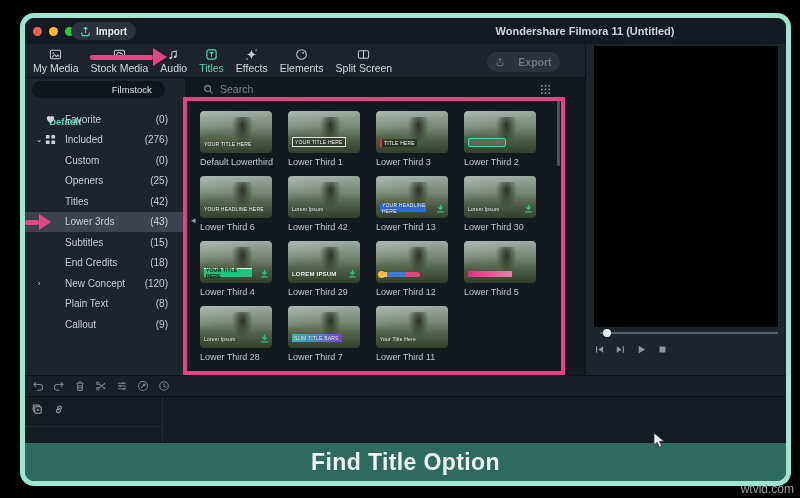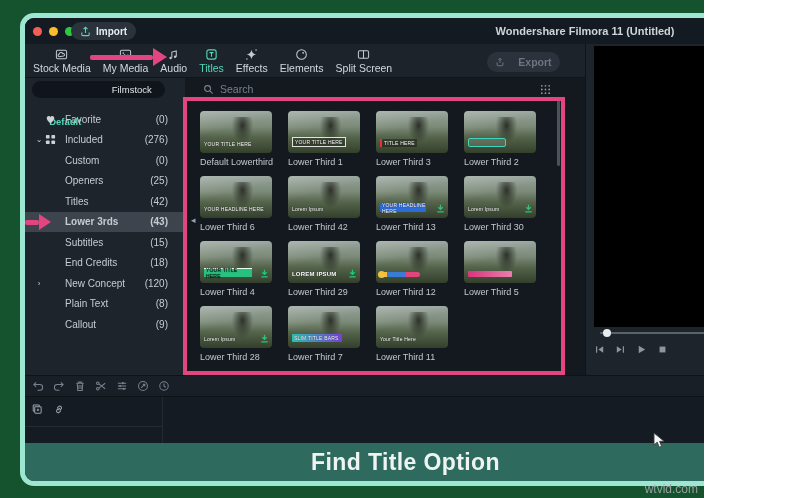--- a/index.html
+++ b/index.html
@@ -1,16 +1,16 @@
 <!DOCTYPE html>
 <html><head>
 <meta charset="utf-8">
 <style>
   html,body{margin:0;padding:0;}
-  .stage{position:relative;width:704px;height:498px;background:#14532d;font-family:"Liberation Sans",sans-serif;overflow:hidden;}
+  .stage{position:relative;width:800px;height:498px;background:#000000;font-family:"Liberation Sans",sans-serif;overflow:hidden;}
   .window{position:absolute;left:20px;top:13px;width:771px;height:473px;box-sizing:border-box;
           border:5px solid #9de6d2;border-radius:14px;overflow:hidden;background:#1d242c;}
   
   .titlebar{position:absolute;left:0;top:0;right:0;height:26px;background:#141a21;}
   .lights{position:absolute;left:8px;top:9px;display:flex;gap:7px;}
   .light{width:9px;height:9px;border-radius:50%;}
   .wtitle{position:absolute;left:430px;top:7px;width:260px;text-align:center;font-size:11px;font-weight:bold;color:#ced4d9;white-space:nowrap;}
   .importbtn{position:absolute;left:46px;top:4px;height:18px;padding:0 9px;background:#2a323b;border-radius:9px;
              display:flex;align-items:center;gap:5px;font-size:10px;font-weight:bold;color:#e8ecef;}
   
@@ -27,21 +27,21 @@
   .sidebar{position:absolute;left:0;top:60px;width:160px;bottom:106px;background:#1d242c;}
   .seg{position:absolute;left:7px;top:3px;width:133px;height:17px;background:#10151b;border-radius:9px;display:flex;}
   .seg-item{flex:1;display:flex;align-items:center;justify-content:center;font-size:9.5px;color:#dfe4e8;}
   .seg-item.active{background:#2a323b;border-radius:9px;color:#52d8ba;font-weight:bold;margin-top:40px;}
   .slist{position:absolute;left:0;right:0;top:31px;}
   .srow{height:20.5px;display:flex;align-items:center;padding:0 17px 0 8px;font-size:10px;color:#c6ccd2;}
   .srow .chev{width:12px;font-size:8px;color:#c6ccd2;text-align:center;flex:none;}
   .srow .sic{width:20px;display:flex;align-items:center;flex:none;}
   .srow .sic svg{width:11px;height:11px;}
   .srow .scount{margin-left:auto;}
-  .srow.sel{background:#3d444d;font-weight:bold;}
+  .srow.sel{background:#3d444d;}
   
   .library{position:absolute;left:160px;top:60px;width:400px;bottom:106px;background:#14191f;overflow:hidden;}
   .searchrow{position:absolute;left:18px;top:5px;display:flex;align-items:center;gap:6px;font-size:10.5px;color:#78828b;}
   .searchrow svg{width:11px;height:11px;}
   .dotsicon{position:absolute;right:34px;top:6px;}
   .collapse{position:absolute;left:6px;top:137px;font-size:9px;color:#9aa2a9;}
   .vscroll{position:absolute;right:25px;top:22px;width:3px;height:66px;background:#4a525b;border-radius:2px;}
   .lgrid{position:absolute;left:15px;top:33px;display:grid;grid-template-columns:repeat(4,72px);column-gap:16px;grid-auto-rows:65px;}
   .cell{position:relative;width:72px;}
   .thumb{position:relative;width:72px;height:42px;border-radius:4px;overflow:hidden;
@@ -110,34 +110,34 @@
       <span>Import</span>
     </div>
     <div class="wtitle">Wondershare Filmora 11 (Untitled)</div>
   </div>
 
   <div class="tabbar">
     <div class="tab">
       <span>
             <svg viewBox="0 0 14 14" fill="none" stroke="#c3cad0" stroke-width="1.1">
               <rect x="1.5" y="2.5" width="11" height="9" rx="1.5"></rect>
-              <path d="M4.3 9.3 a1.5 1.5 0 0 1 .3-2.9 a2 2 0 0 1 3.8-.4 a1.4 1.4 0 0 1 .8 2.7 Z"></path>
-            </svg>
-          </span>
-      <span class="tlabel">Stock Media</span>
+              <circle cx="4.6" cy="5.4" r="0.9" fill="#c3cad0" stroke="none"></circle>
+              <path d="M3.2 10.2 L6 7.2 L8 9.2 L9.6 7.6 L11 9.2"></path>
+            </svg>
+          </span>
+      <span class="tlabel">My Media</span>
     </div>
     <div class="tab">
       <span>
             <svg viewBox="0 0 14 14" fill="none" stroke="#c3cad0" stroke-width="1.1">
               <rect x="1.5" y="2.5" width="11" height="9" rx="1.5"></rect>
-              <circle cx="4.6" cy="5.4" r="0.9" fill="#c3cad0" stroke="none"></circle>
-              <path d="M3.2 10.2 L6 7.2 L8 9.2 L9.6 7.6 L11 9.2"></path>
-            </svg>
-          </span>
-      <span class="tlabel">My Media</span>
+              <path d="M4.3 9.3 a1.5 1.5 0 0 1 .3-2.9 a2 2 0 0 1 3.8-.4 a1.4 1.4 0 0 1 .8 2.7 Z"></path>
+            </svg>
+          </span>
+      <span class="tlabel">Stock Media</span>
     </div>
     <div class="tab">
       <span>
             <svg viewBox="0 0 14 14" fill="none" stroke="#c3cad0" stroke-width="1.1">
               <path d="M5.2 10.6 V4.4 L10 3.2 v6.2"></path>
               <circle cx="3.9" cy="10.7" r="1.3" fill="#c3cad0" stroke="none"></circle>
               <circle cx="8.7" cy="9.5" r="1.3" fill="#c3cad0" stroke="none"></circle>
             </svg>
           </span>
       <span class="tlabel">Audio</span>

